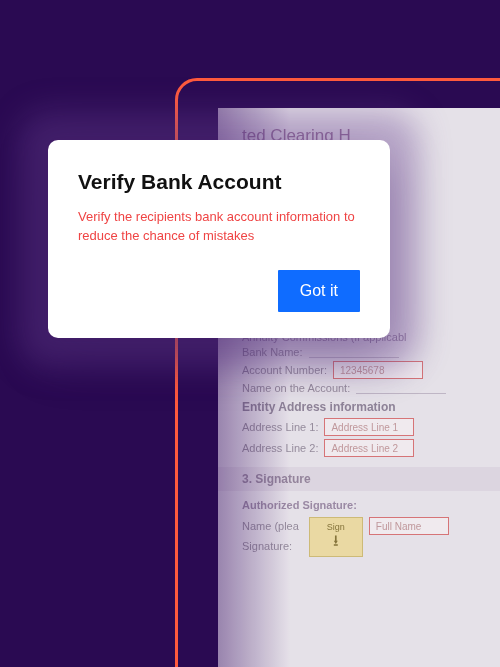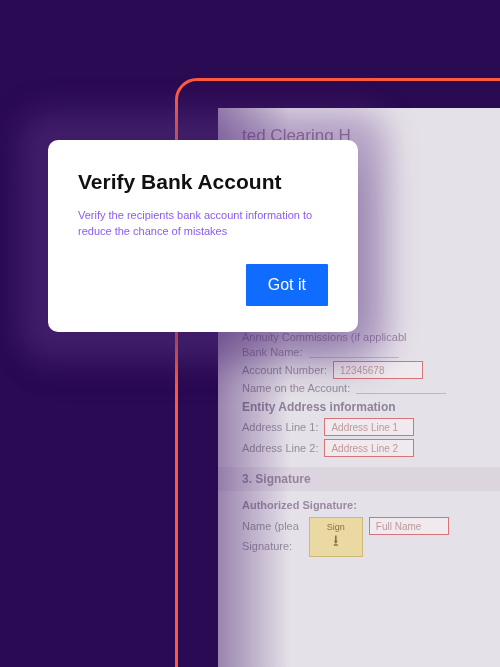--- a/index.html
+++ b/index.html
@@ -121,37 +121,37 @@
       display: block;
       line-height: 14px;
       margin-top: 2px;
     }
 
     
     .modal {
       position: absolute;
       left: 48px;
       top: 140px;
-      width: 310px;
+      width: 342px;
       background: #ffffff;
       border-radius: 10px;
       box-shadow: 0 0 30px 30px rgba(108, 70, 150, 0.35), 0 18px 50px rgba(40, 10, 80, 0.4);
       padding: 30px 30px 26px 30px;
       z-index: 10;
     }
     .modal h2 {
       font-size: 21px;
       font-weight: 600;
       color: #111;
       margin-bottom: 14px;
     }
     .modal p {
-      font-size: 11px;
+      font-size: 13px;
       line-height: 1.45;
-      color: #8b5cf6;
+      color: #ef4444;
       margin-bottom: 24px;
     }
     .modal .actions {
       display: flex;
       justify-content: flex-end;
     }
     .modal button {
       background: #0f6cff;
       color: #fff;
       border: none;

